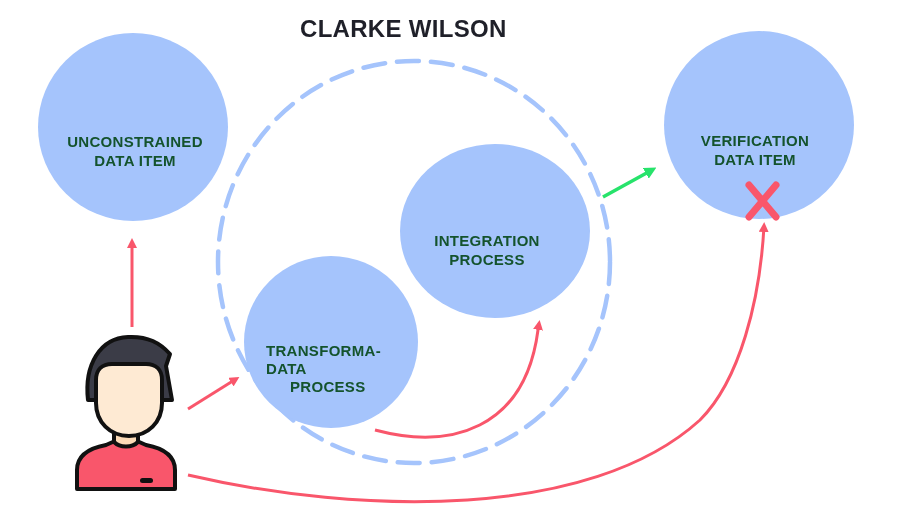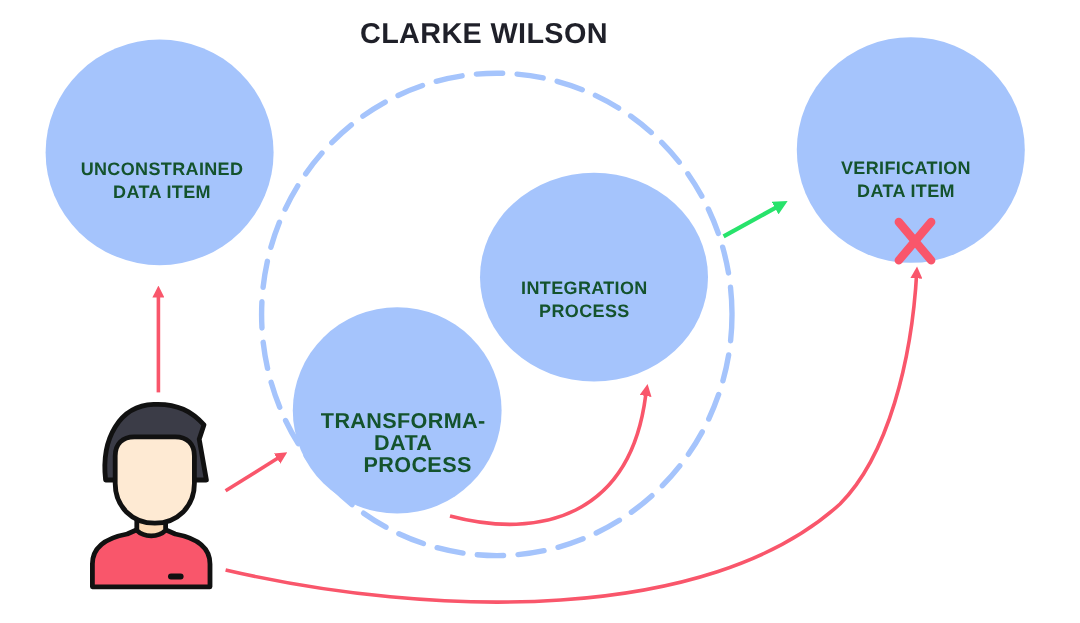--- a/index.html
+++ b/index.html
@@ -6,21 +6,21 @@
   body { width: 900px; height: 519px; position: relative; overflow: hidden;
          font-family: "Liberation Sans", "DejaVu Sans", sans-serif; }
   #diagram { position: absolute; left: 0; top: 0; }
   .title { position: absolute; left: 300px; top: 14px; width: 324px; text-align: left;
            font-weight: 700; font-size: 24px; line-height: 29px; color: #1f2029; letter-spacing: 0.3px; }
   .node-label { position: absolute; font-weight: 700; color: #14532d; font-size: 15px;
                 line-height: 19px; text-align: center; letter-spacing: 0.3px; margin-top: 25px; }
   .lbl-unc { left: 40px; top: 107px; width: 190px; }
   .lbl-con { left: 660px; top: 106px; width: 190px; }
   .lbl-ivp { left: 392px; top: 206px; width: 190px; font-size: 15px; line-height: 19px; }
-  .lbl-tp { left: 266px; top: 317px; width: 140px; text-align: center; font-size: 18px; line-height: 18px; }
+  .lbl-tp { left: 266px; top: 317px; width: 140px; text-align: left; font-size: 15px; line-height: 18px; }
   .lbl-tp span { display: block; }
   .lbl-tp .l3 { padding-left: 24px; }
 </style>
 </head>
 <body>
 
 <svg id="diagram" width="900" height="519" viewBox="0 0 900 519">
   <defs>
     <marker id="arrow-red" markerWidth="10" markerHeight="10" refX="6" refY="5" orient="auto" markerUnits="userSpaceOnUse">
       <path d="M0,0 L10,5 L0,10 z" fill="#f9566b"></path>

